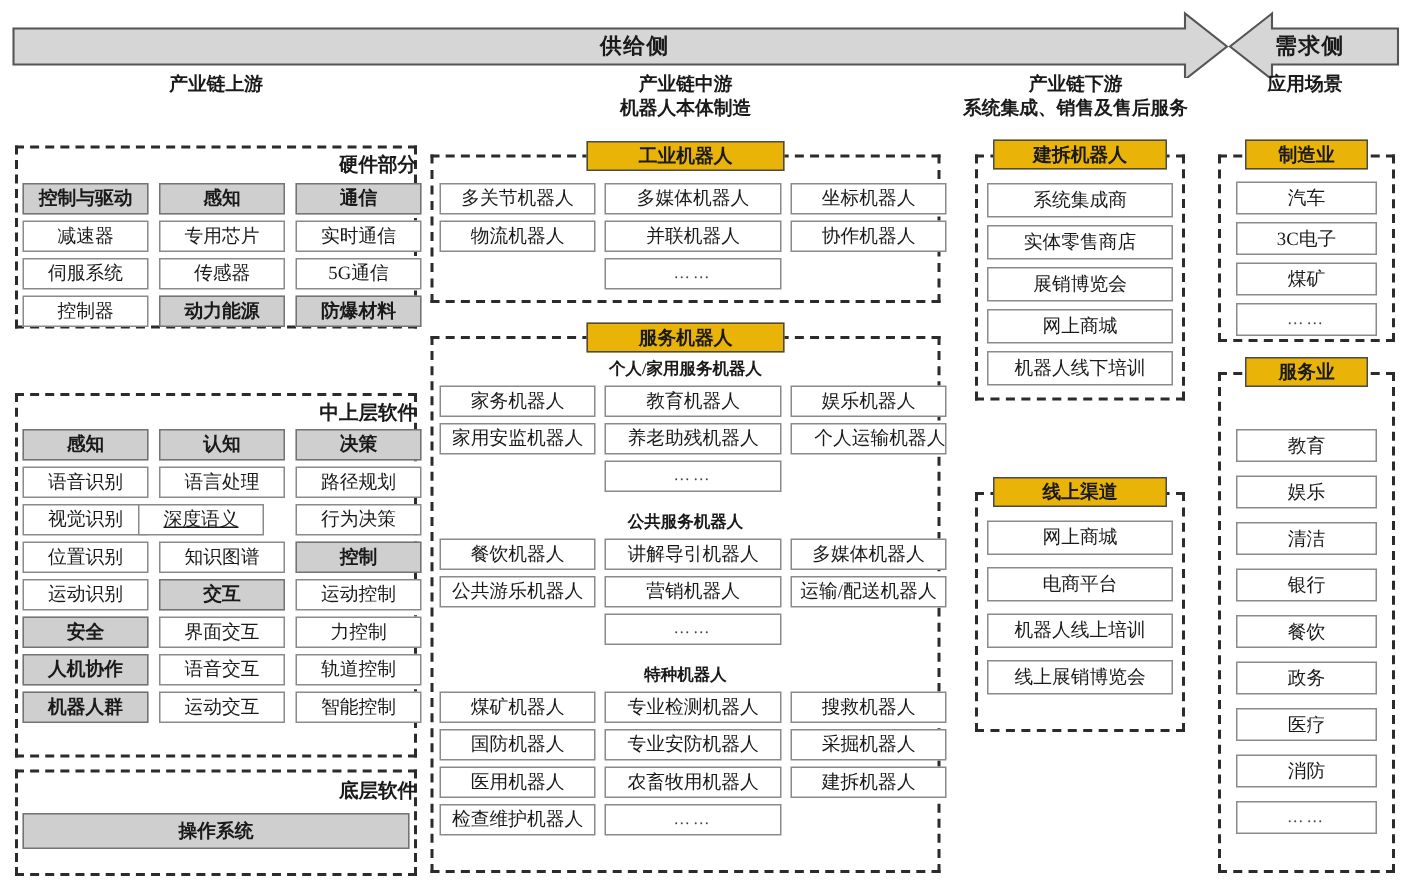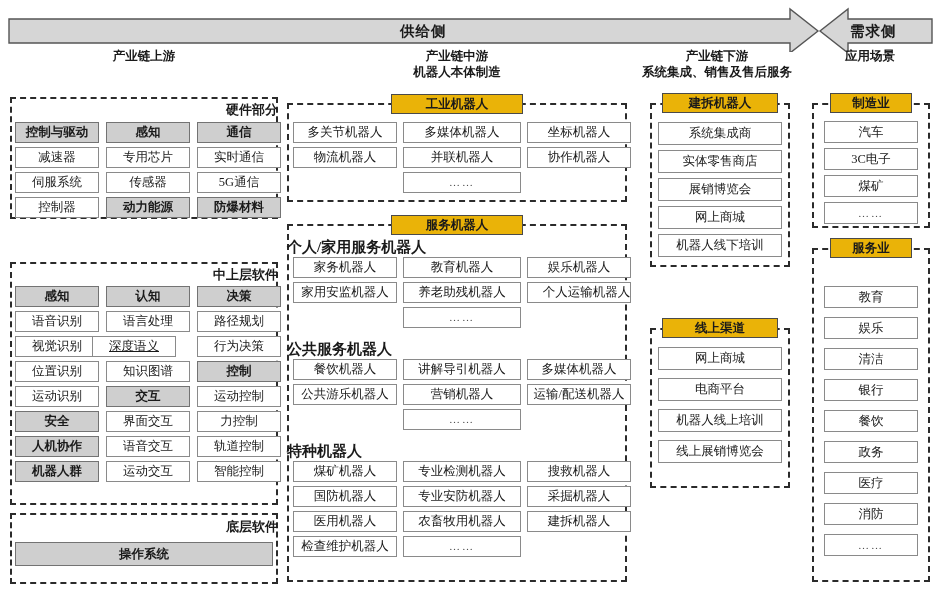--- a/index.html
+++ b/index.html
@@ -28,21 +28,21 @@
   .dbox{position:absolute;border:2px dashed #2b2b2b;box-sizing:border-box;background:#fff;}
 
   
   .cell{position:absolute;box-sizing:border-box;display:flex;align-items:center;
         justify-content:center;font-size:12.5px;line-height:13px;
         border:1px solid #8a8a8a;background:#fff;white-space:nowrap;}
   .cell.shaded{background:#cfcfcf;border:1px solid #737373;font-weight:bold;}
   .cell.hdr{background:#eab308;border:1px solid #4a4a4a;font-weight:bold;z-index:5;}
   .cell.dots{color:#444;letter-spacing:2px;font-size:11px;}
   .grp-title{position:absolute;text-align:right;font-size:13px;font-weight:bold;}
-  .sub-title{position:absolute;text-align:left;font-size:15px;font-weight:bold;}
+  .sub-title{position:absolute;text-align:center;font-size:11px;font-weight:bold;}
 </style>
 </head>
 <body>
 
 <div id="arrow-band">
   <svg id="arrow-svg" viewBox="0 0 941 52">
     <polygon points="9,19 790,19 790,9 818,31 790,53 790,43 9,43" fill="#d6d6d6" stroke="#555" stroke-width="1.4"></polygon>
     <polygon points="932,19 848,19 848,9 820,31 848,53 848,43 932,43" fill="#d6d6d6" stroke="#555" stroke-width="1.4"></polygon>
   </svg>
   <div class="arrow-label" id="supply-label">供给侧</div>

